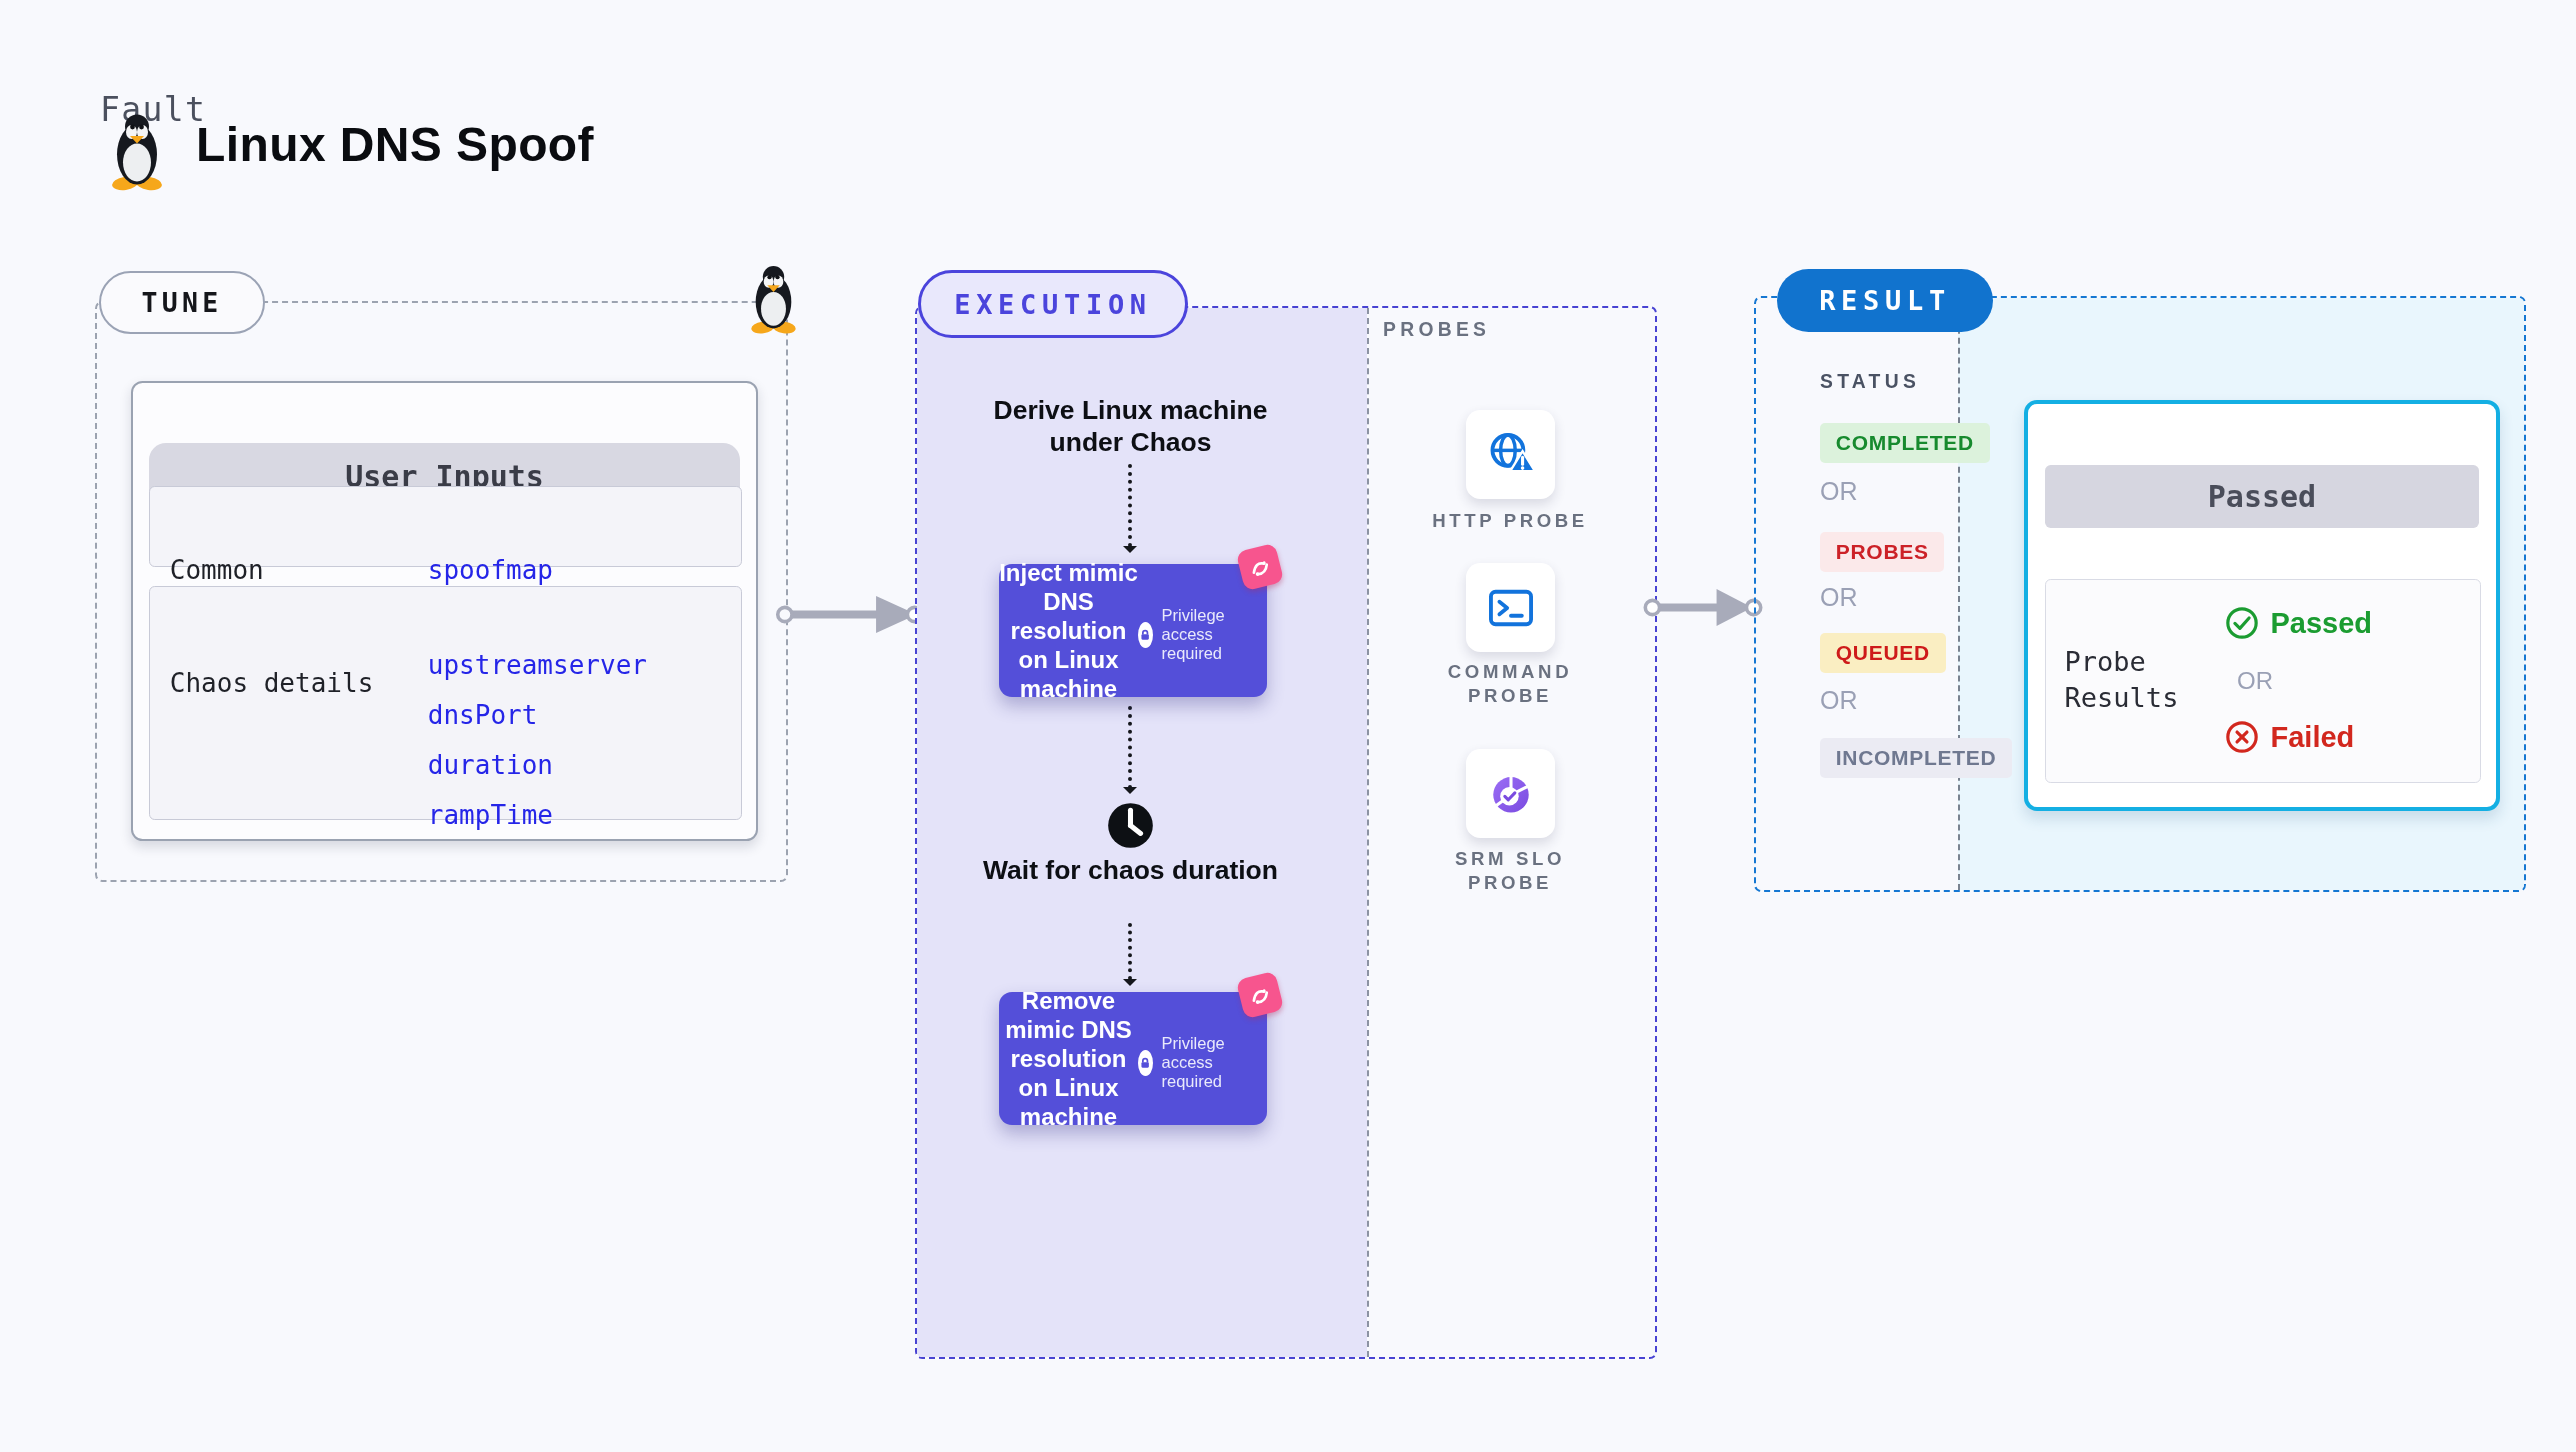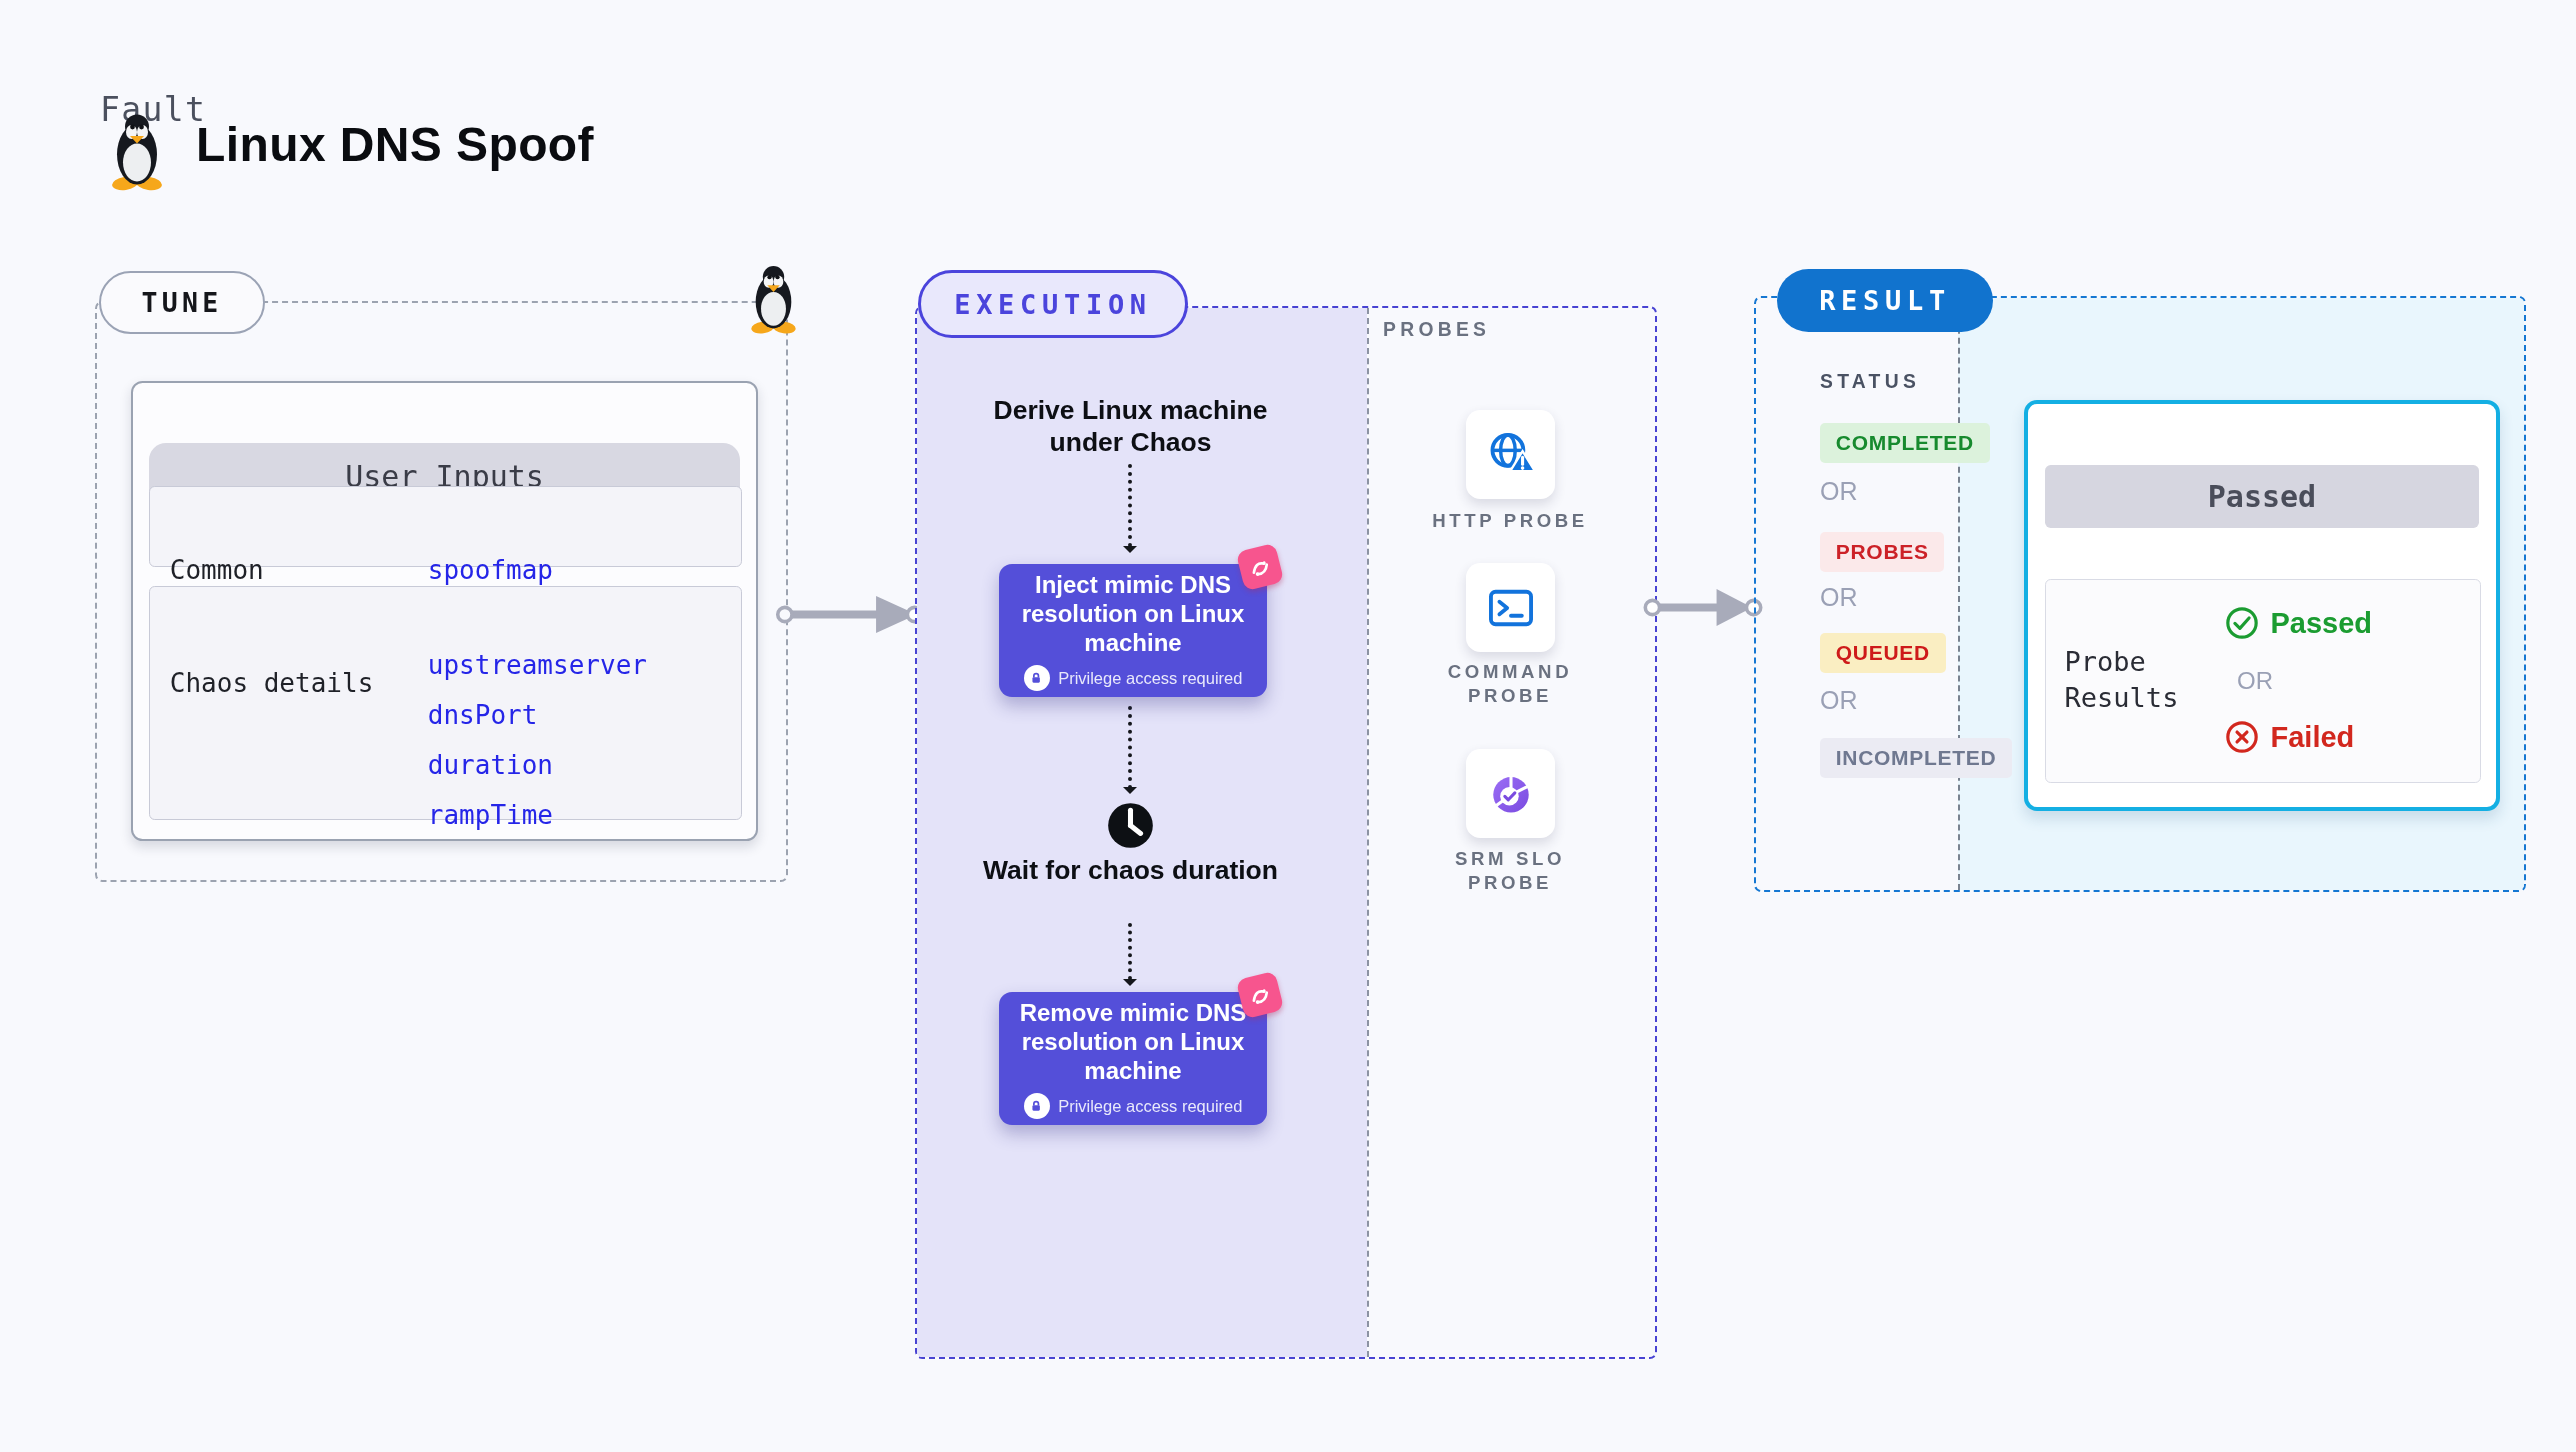--- a/index.html
+++ b/index.html
@@ -30,38 +30,38 @@
              color:#15161B;font-size:26.5px;letter-spacing:4.3px;}
   .pill-exec{left:918px;top:270px;width:264px;height:62px;background:#E9E8FC;border:3.6px solid #4B44DC;
              color:#4B44DC;font-size:27px;letter-spacing:5.7px;}
   .pill-result{left:1777px;top:269px;width:216px;height:63px;background:#1173CE;border:none;
              color:#FFFFFF;font-size:27px;letter-spacing:5.7px;}
 
   
   .ui-card{left:131px;top:381px;width:623px;height:456px;background:#FCFCFE;border:2.1px solid #9AA2B1;
            border-radius:11.5px;box-shadow:0 5.7px 11.5px rgba(30,35,60,.15);}
   .ui-header{left:15.8px;top:15.8px;width:calc(100% - 31.5px);height:67px;background:#D8D8E2;border-radius:17px;
-             display:flex;align-items:center;justify-content:center;font-size:30px;font-weight:normal;color:#3A3C47;}
+             display:flex;align-items:center;justify-content:center;font-size:30px;font-weight:bold;color:#3A3C47;}
   .ui-row{left:15.8px;width:calc(100% - 31.5px);background:#F4F4F9;border:1.4px solid #C8CAD7;border-radius:5.7px;}
   .ui-row-common{top:103px;height:79px;}
   .ui-row-chaos{top:203px;height:232px;}
   .ui-row-label{left:20px;font-size:26px;color:#1F2128;}
   .ui-val{left:278px;font-size:26px;color:#2525E8;}
 
   
   .conn-arrow{height:57px;}
 
   
   .step-title{width:301px;text-align:center;font-size:26.5px;font-weight:bold;color:#0D0F14;line-height:32px;}
   .derive-title{left:980px;top:394px;}
   .wait-title{left:980px;top:854px;width:301px;}
   .dotline{width:0;border-left:4.3px dotted #15171C;}
   .dottip{width:0;height:0;border:7.9px solid transparent;border-top-color:#15171C;}
   .chaos-node{width:268px;height:133px;background:#544FD9;border-radius:13px;
-              box-shadow:0 8.6px 17px rgba(45,42,130,.30);display:flex;flex-direction:column;
+              box-shadow:0 8.6px 17px rgba(45,42,130,.30);display:flex;flex-direction:row;
               align-items:center;justify-content:center;z-index:2;}
   .node-inject{left:999px;top:564px;}
   .node-remove{left:999px;top:992px;}
   .chaos-node-text{width:236px;text-align:center;color:#FFFFFF;font-size:24px;font-weight:bold;line-height:29px;}
   .priv-row{margin-top:8.6px;display:flex;align-items:center;gap:8.6px;}
   .priv-icon{width:26px;height:26px;border-radius:50%;background:#FFFFFF;display:flex;align-items:center;justify-content:center;}
   .priv-text{color:#E9E9FB;font-size:16.5px;}
   .node-badge{position:absolute;right:-13px;top:-17px;width:40px;height:40px;background:#F7558E;
               border-radius:10px;transform:rotate(-14deg);display:flex;align-items:center;justify-content:center;
               box-shadow:0 2.9px 5.7px rgba(180,40,90,.35);}

